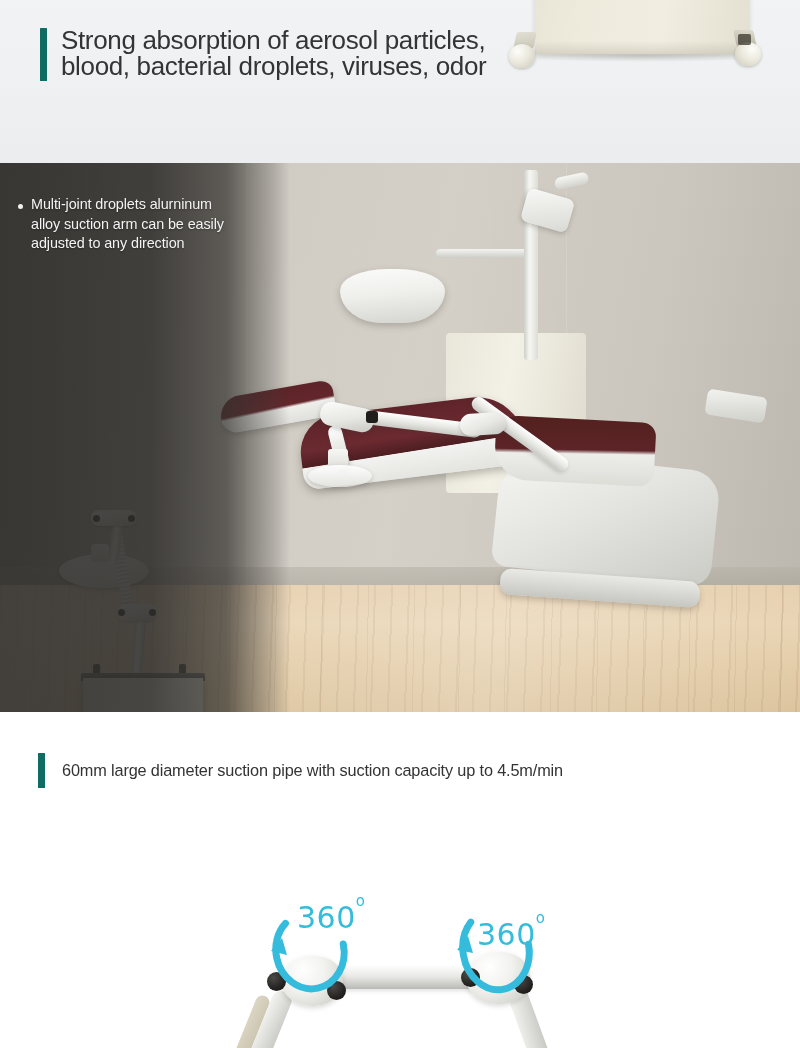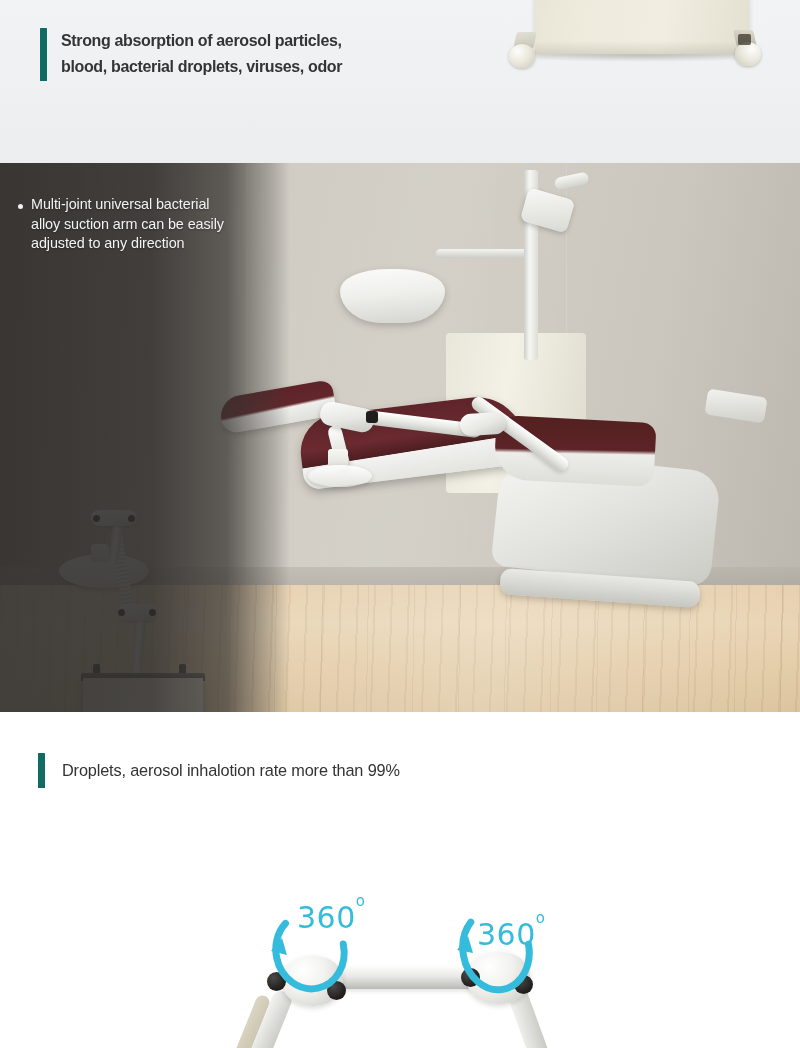--- a/index.html
+++ b/index.html
@@ -12,21 +12,21 @@
 
   
   .top-band{
     position:absolute;left:0;top:0;width:800px;height:163px;
     background:linear-gradient(180deg,#f2f3f5 0%,#eef0f2 55%,#ebedef 100%);
     overflow:hidden;
   }
   .headline-wrap{position:absolute;left:40px;top:28px;display:flex;align-items:flex-start;}
   .accent-bar{width:7px;height:53px;background:#106b62;flex:none;border-radius:.5px;}
   .headline{
-    margin-left:14px;color:#343434;font-size:16px;font-weight:bold;
+    margin-left:14px;color:#343434;font-size:26px;font-weight:normal;
     line-height:25.5px;letter-spacing:-0.35px;white-space:pre-line;
   }
 
   
   .cabinet-top{position:absolute;left:535px;top:-118px;width:214px;height:175px;}
   .cab-body{
     position:absolute;left:0;top:0;width:214px;height:172px;
     background:linear-gradient(100deg,#e7e4d6 0%,#eeebdd 30%,#f1eee1 62%,#e3e0d1 100%);
     border-radius:2px 2px 3px 3px;
     box-shadow:0 2px 5px rgba(120,118,105,.30);
@@ -354,31 +354,31 @@
       <div class="u-knob b"></div>
       <div class="u-cab-top"></div>
       <div class="u-cab"></div>
 
     </div>
 
     <div class="overlay"></div>
     <div class="bullets">
       <div class="bullet">
         <span class="dot"></span>
-        <span class="btxt">Multi-joint universal bacterial
+        <span class="btxt">Multi-joint droplets alurninum
 alloy suction arm can be easily
 adjusted to any direction</span>
       </div>
     </div>
   </div>
 
   <div class="features">
     <div class="feat-bar"></div>
     <div class="feat-list">
-      <div class="feat-item">Droplets, aerosol inhalotion rate more than 99%</div>
+      <div class="feat-item">60mm large diameter suction pipe with suction capacity up to 4.5m/min</div>
     </div>
   </div>
 
   <div class="armfig">
 
     <div class="adiag ad-l2"></div>
     <div class="adiag ad-l"></div>
     <div class="adiag ad-r"></div>
     <div class="abar ahoriz"></div>
     <div class="ajoint aj-l"></div>

